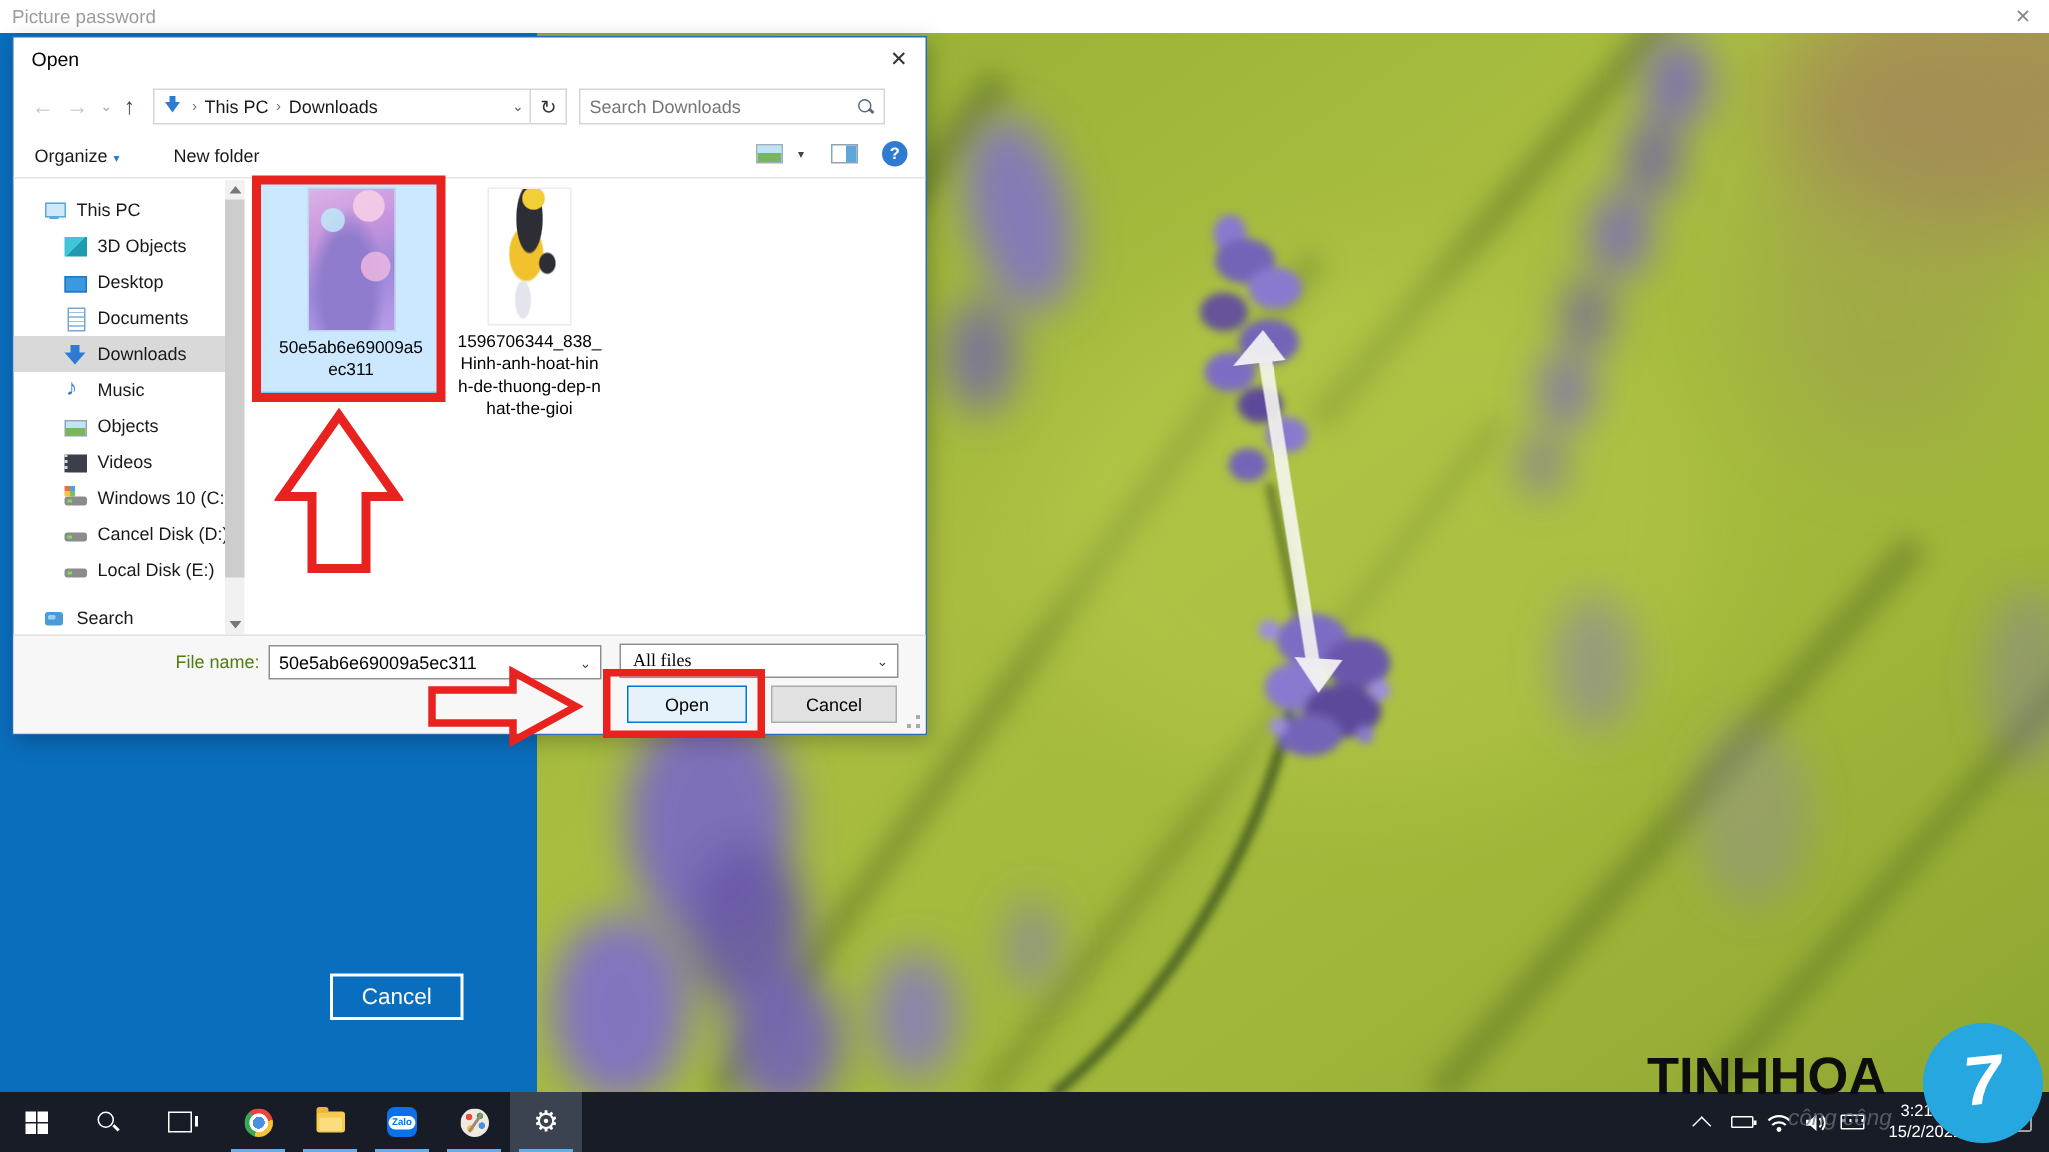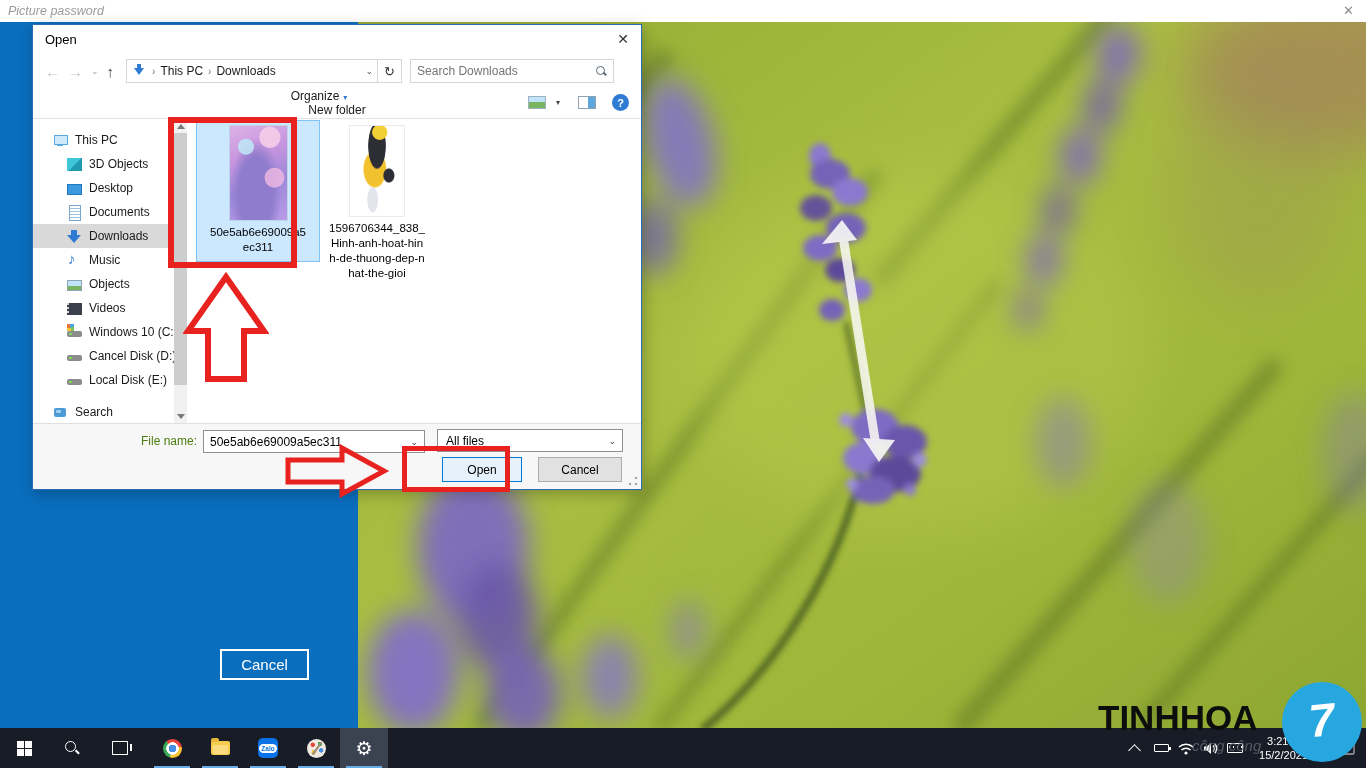--- a/index.html
+++ b/index.html
@@ -1,34 +1,34 @@
 <!DOCTYPE html>
 <html><head>
 <meta charset="utf-8">
 <style>
   * { margin:0; padding:0; box-sizing:border-box; }
   html,body { width:1366px; height:768px; overflow:hidden; font-family:"Liberation Sans", sans-serif; }
   #screen { position:relative; width:1366px; height:768px; background:#fff; overflow:hidden; }
 
   
   #titlebar { position:absolute; left:0; top:0; width:1366px; height:22px; background:#ffffff; z-index:3; }
-  #titlebar .t-title { position:absolute; left:8px; top:4px; font-size:12.5px; color:#9c9c9c;font-style:italic; }
+  #titlebar .t-title { position:absolute; left:8px; top:4px; font-size:12.5px; color:#9c9c9c; }
   #titlebar .t-close { position:absolute; right:12px; top:3px; font-size:13px; color:#8a8a8a; }
 
   
   #photo { position:absolute; left:358px; top:22px; width:1008px; height:708px; z-index:1; }
 
   
   #bluepanel { position:absolute; left:0; top:22px; width:358px; height:708px; background:#0a6ebe; z-index:2; }
   #panel-cancel { position:absolute; left:220px; top:649px; width:89px; height:31px; background:transparent;
     border:2px solid #ffffff; color:#fff; font-size:15px; display:flex; align-items:center; justify-content:center; z-index:4; }
 
   
   #dialog { position:absolute; left:8px; top:24px; width:610px; height:466px; background:#fff;
-    border:1px solid #2a6cb5; z-index:5; box-shadow:2px 4px 14px rgba(0,0,0,.25);margin-left:24px; }
+    border:1px solid #2a6cb5; z-index:5; box-shadow:2px 4px 14px rgba(0,0,0,.25); }
   .dlg-title { position:absolute; left:12px; top:7px; font-size:13px; color:#000; }
   .dlg-close { position:absolute; right:12px; top:6px; font-size:14px; color:#333; }
 
   .nav-row { position:absolute; left:0; top:30px; width:100%; height:32px; display:flex; align-items:center; padding-left:12px; }
   .nav-btn { font-size:15px; margin-right:8px; }
   .nav-disabled { color:#bfc6cd; }
   .nav-chev { font-size:9px; color:#9aa2aa; margin-right:8px; }
   .nav-up { color:#3f4750; }
   .crumb-box { display:flex; align-items:center; width:252px; height:24px; border:1px solid #d6d6d6; margin-left:4px; padding:0 4px; }
   .dl-mini { width:0; height:0; border-left:5px solid transparent; border-right:5px solid transparent; border-top:7px solid #2f7bd4; position:relative; margin:0 3px; }
@@ -37,21 +37,21 @@
   .crumb-item { font-size:12px; color:#1a1a1a; }
   .crumb-caret { margin-left:auto; color:#555; font-size:9px; }
   .refresh-btn { width:24px; height:24px; border:1px solid #d6d6d6; border-left:none; display:flex; align-items:center; justify-content:center; font-size:13px; color:#333; }
   .search-box { display:flex; align-items:center; width:204px; height:24px; border:1px solid #d6d6d6; margin-left:8px; padding:0 6px; }
   .search-box input { border:none; outline:none; flex:1; font-size:12px; color:#555; font-family:"Liberation Sans",sans-serif; background:transparent; }
   .mag-icon { position:relative; width:12px; height:12px; }
   .mag-icon::before { content:""; position:absolute; left:1px; top:1px; width:7px; height:7px; border:1.5px solid #5a6a78; border-radius:50%; }
   .mag-icon::after { content:""; position:absolute; left:8px; top:8px; width:4px; height:1.5px; background:#5a6a78; transform:rotate(45deg); }
 
   .tool-row { position:absolute; left:0; top:64px; width:100%; height:30px; display:flex; align-items:center; padding:0 14px;
-    border-bottom:1px solid #e4e4e4;flex-direction:column; }
+    border-bottom:1px solid #e4e4e4; }
   .organize { font-size:12px; color:#1a1a1a; margin-right:36px; }
   .organize .caret { font-size:8px; color:#2f7bd4; margin-left:4px; }
   .newfolder { font-size:12px; color:#1a1a1a; }
   .tool-right { position:absolute; right:12px; top:5px; display:flex; align-items:center; gap:10px; }
   .ico-thumbview { width:18px; height:13px; border:1px solid #9db0c0; background:linear-gradient(180deg,#bfe3f7 0 45%, #79b55e 45% 100%); }
   .ico-caret { font-size:8px; color:#444; }
   .ico-pane { width:18px; height:13px; border:1px solid #8fa3b5; background:linear-gradient(90deg,#fff 0 55%, #5ea6dc 55% 100%); margin-left:8px; }
   .ico-help { width:17px; height:17px; border-radius:50%; background:#2f7bd4; color:#fff; font-size:11px; font-weight:bold;
     display:flex; align-items:center; justify-content:center; margin-left:6px; }
 
@@ -126,21 +126,21 @@
       radial-gradient(ellipse at 52% 78%, #6f7fb8 0 15%, transparent 18%),
       #ffffff; }
 
   
   .dlg-footer { position:absolute; left:0; top:398px; width:608px; height:66px; background:#f7f7f7; border-top:1px solid #e0e0e0; }
   .fn-label { position:absolute; left:104px; top:10px; width:60px; text-align:right; font-size:12px; color:#4d7c0f; }
   .fn-input { position:absolute; left:170px; top:6px; width:222px; height:23px; border:1px solid #8f8f8f; background:#fff; display:flex; align-items:center; }
   .fn-input input { border:none; outline:none; flex:1; padding:0 6px; font-size:12px; font-family:"Liberation Sans",sans-serif; }
   .cb-caret { font-size:9px; color:#444; padding-right:6px; }
   .ft-select { position:absolute; left:404px; top:5px; width:186px; height:23px; border:1px solid #8f8f8f; background:#fff;
-      display:flex; align-items:center; font-size:12px; }
+      display:flex; align-items:center; font-size:12px;font-family:Liberation Serif, serif; }
   .ft-select span.val { flex:1; padding-left:8px; }
   .btn-open { position:absolute; left:409px; top:33px; width:80px; height:25px; background:#e5f1fb; border:1px solid #0078d7;
       font-size:12px; display:flex; align-items:center; justify-content:center; }
   .btn-cancel { position:absolute; left:505px; top:33px; width:84px; height:25px; background:#e1e1e1; border:1px solid #adadad;
       font-size:12px; display:flex; align-items:center; justify-content:center; }
   .grip { position:absolute; right:3px; bottom:3px; width:10px; height:10px;
       background:radial-gradient(circle at 80% 20%, #a8a8a8 0 1.4px, transparent 1.6px),
                  radial-gradient(circle at 80% 80%, #a8a8a8 0 1.4px, transparent 1.6px),
                  radial-gradient(circle at 20% 80%, #a8a8a8 0 1.4px, transparent 1.6px); }
 

